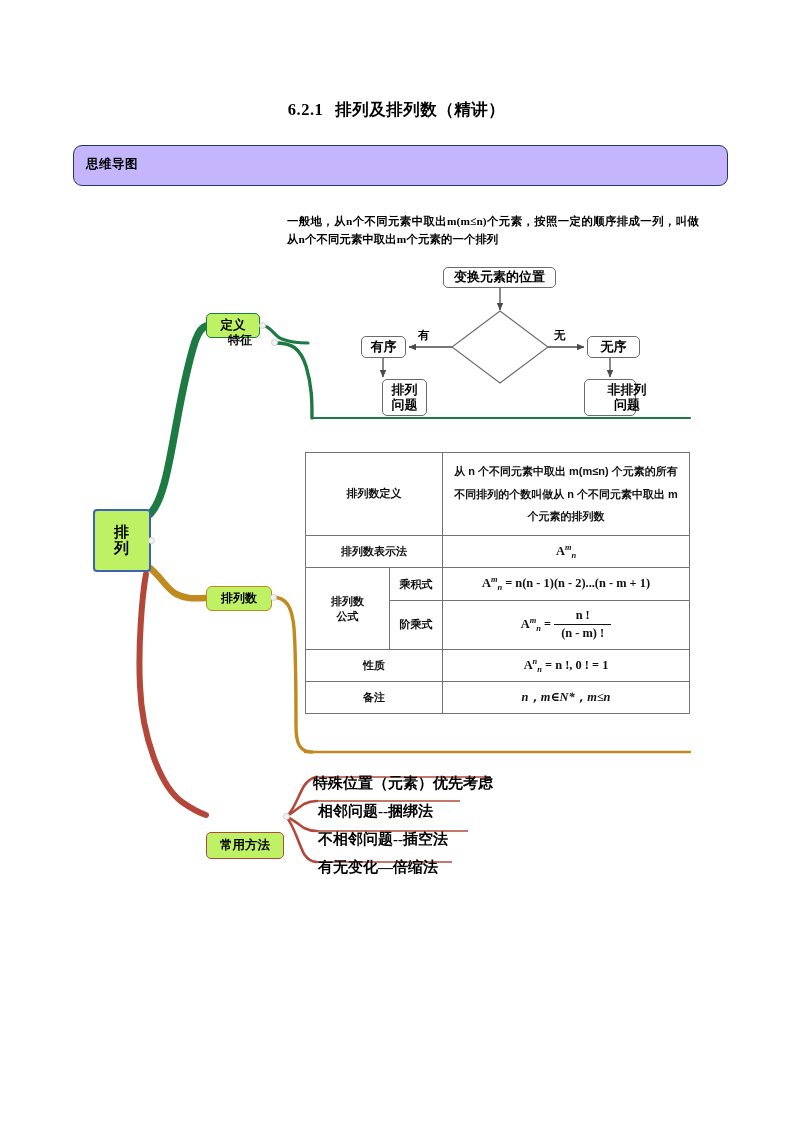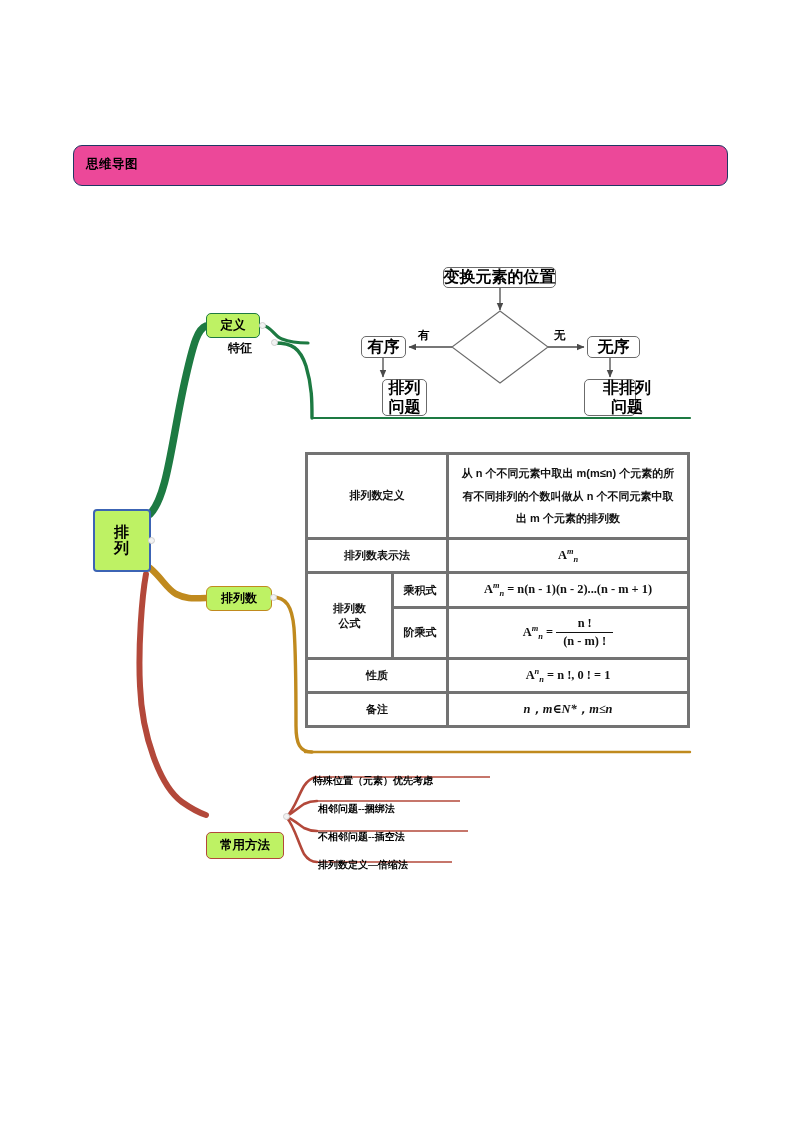--- a/index.html
+++ b/index.html
@@ -13,21 +13,21 @@
   
   .doc-title{
     position:absolute;left:0;top:99px;width:793px;text-align:center;
     font-size:16.5px;font-weight:bold;letter-spacing:.5px;
     font-family:"Liberation Serif","DejaVu Serif",serif;
   }
   .doc-title .num{margin-right:12px;}
 
   .section-box{
     position:absolute;left:73px;top:145px;width:655px;height:41px;
-    border:1.6px solid #1F3864;border-radius:9px;background:#ec4899;
+    border:1.6px solid #1F3864;border-radius:9px;background:#c4b5fd;
     box-sizing:border-box;
   }
   .section-box .label{
     position:absolute;left:12px;top:10px;font-size:12.5px;font-weight:bold;
     letter-spacing:.5px;
   }
 
   
   .map{position:absolute;left:0;top:196px;width:793px;height:720px;}
   .map svg{position:absolute;left:0;top:0;}
@@ -54,40 +54,40 @@
     border:1.4px solid #C08A1E;border-radius:6px;font-size:12px;
   }
   .node-mth{
     left:206px;top:636px;width:78px;height:27px;
     border:1.4px solid #B3483A;border-radius:5px;font-size:12.5px;
   }
   
   .free-label{
     position:absolute;font-weight:bold;white-space:nowrap;
   }
-  .lbl-feature{left:228px;top:144px;font-size:12px;}
+  .lbl-feature{left:228px;top:136px;font-size:12px;}
 
   .def-text{
     position:absolute;left:287px;top:17px;width:412px;
     font-size:11.4px;line-height:1.55;font-weight:bold;text-align:justify;
     letter-spacing:.1px;
   }
 
   .conn-dot{
     position:absolute;width:7px;height:7px;border-radius:50%;
     background:#f2f2f2;border:1px solid #cfcfcf;box-sizing:border-box;
   }
 
   
   .flow{position:absolute;left:330px;top:70px;width:360px;height:160px;}
   .fbox{
     position:absolute;box-sizing:border-box;background:#fff;
     border:1.1px solid #6b6b6b;border-radius:5px;
     display:flex;align-items:center;justify-content:center;
-    font-size:16px;font-weight:bold;line-height:1.15;white-space:nowrap;
+    font-size:13px;font-weight:bold;line-height:1.15;white-space:nowrap;
     font-family:"Liberation Serif","DejaVu Serif",serif;
   }
   .fb-top{left:113px;top:1px;width:113px;height:21px;}
   .fb-left{left:31px;top:70px;width:45px;height:22px;}
   .fb-right{left:257px;top:70px;width:53px;height:22px;}
   .fb-ll{left:28px;top:113px;width:45px;height:37px;flex-direction:column;margin-left:24px;}
   .fb-rr{left:254px;top:113px;width:52px;height:37px;flex-direction:column;padding-left:34px;}
   .fdia{
     position:absolute;left:122px;top:45px;width:96px;height:72px;
   }
@@ -99,51 +99,54 @@
   .fl-you{left:88px;top:62px;}
   .fl-wu{left:224px;top:62px;}
 
   
   .tbl{
     position:absolute;left:305px;top:256px;width:385px;
     border-collapse:collapse;background:#fff;
     font-family:"Liberation Sans","DejaVu Sans",sans-serif;
   }
   .tbl td{
-    border:3px solid #737373;padding:0;
+    border:1px solid #737373;padding:0;
     font-size:11px;font-weight:bold;text-align:center;vertical-align:middle;
     color:#111;
   }
   .tbl td.hdr{width:83px;}
   .tbl td.sub{width:52px;}
   .tbl td.body{padding:7px 9px;}
   .def-cell{text-align:left;line-height:2.05;font-size:11.3px;padding:6px 10px 6px 10px;}
   .fml{font-family:"Liberation Serif","DejaVu Serif",serif;font-size:12.4px;font-weight:bold;}
   .fml i{font-style:italic;}
   .sup{vertical-align:super;font-size:8.4px;font-style:italic;}
   .sub2{vertical-align:sub;font-size:8.4px;font-style:italic;}
   .frac{display:inline-block;vertical-align:middle;text-align:center;line-height:1.25;}
   .frac .n{display:block;border-bottom:1.2px solid #111;padding:0 7px 1px;}
   .frac .d{display:block;padding:1px 7px 0;}
 
   
   .mlf{
-    position:absolute;font-size:10px;font-weight:bold;white-space:nowrap;
+    position:absolute;font-size:15px;font-weight:bold;white-space:nowrap;
     font-family:"Liberation Serif","DejaVu Serif",serif;
   }
   .mlf0{left:313px;top:578px;}
   .mlf1{left:318px;top:606px;}
   .mlf2{left:318px;top:634px;}
   .mlf3{left:318px;top:662px;}
 </style>
 </head>
 <body>
 
 <div class="page">
 
+  <div class="doc-title">
+    <span class="num">6.2.1</span><span>排列及排列数（精讲）</span>
+  </div>
 
   <div class="section-box">
     <div class="label">思维导图</div>
   </div>
 
   <div class="map">
 
     <svg width="793" height="720">
 
       <path d="M150,318 C168,300 172,240 186,180 C194,145 198,133 206,130" stroke="#1D7A42" stroke-width="7.5" fill="none" stroke-linecap="round"></path>
@@ -167,20 +170,21 @@
       <path d="M287,620 C294,616 298,612 304,608 C308,606 312,605 317,605" stroke="#B3483A" stroke-width="2.6" fill="none" stroke-linecap="round"></path>
       <path d="M317,605 L460,605" stroke="#B3483A" stroke-width="1.7" fill="none"></path>
 
       <path d="M287,621 C294,624 298,628 304,632 C308,634 312,635 317,635" stroke="#B3483A" stroke-width="2.6" fill="none" stroke-linecap="round"></path>
       <path d="M317,635 L468,635" stroke="#B3483A" stroke-width="1.7" fill="none"></path>
 
       <path d="M287,622 C294,630 298,646 304,658 C308,664 312,666 317,666" stroke="#B3483A" stroke-width="2.6" fill="none" stroke-linecap="round"></path>
       <path d="M317,666 L452,666" stroke="#B3483A" stroke-width="1.7" fill="none"></path>
     </svg>
 
+    <div class="def-text">一般地，从n个不同元素中取出m(m≤n)个元素，按照一定的顺序排成一列，叫做从n个不同元素中取出m个元素的一个排列</div>
 
     <div class="flow">
       <svg width="360" height="160">
         <defs>
           <marker id="ah" markerWidth="7" markerHeight="7" refX="5.6" refY="2.6" orient="auto">
             <path d="M0,0 L6,2.6 L0,5.2 z" fill="#4a4a4a"></path>
           </marker>
         </defs>
 
         <path d="M170,22 L170,44" stroke="#4a4a4a" stroke-width="1.3" fill="none" marker-end="url(#ah)"></path>
@@ -271,16 +275,16 @@
 
     <div class="conn-dot" style="left:148px;top:341px;"></div>
     <div class="conn-dot" style="left:259px;top:126px;"></div>
     <div class="conn-dot" style="left:271px;top:143px;"></div>
     <div class="conn-dot" style="left:270px;top:398px;"></div>
     <div class="conn-dot" style="left:283px;top:617px;"></div>
 
     <div class="mlf mlf0">特殊位置（元素）优先考虑</div>
     <div class="mlf mlf1">相邻问题--捆绑法</div>
     <div class="mlf mlf2">不相邻问题--插空法</div>
-    <div class="mlf mlf3">排列数定义—倍缩法</div>
+    <div class="mlf mlf3">有无变化—倍缩法</div>
 
   </div>
 </div>
 
 </body></html>

